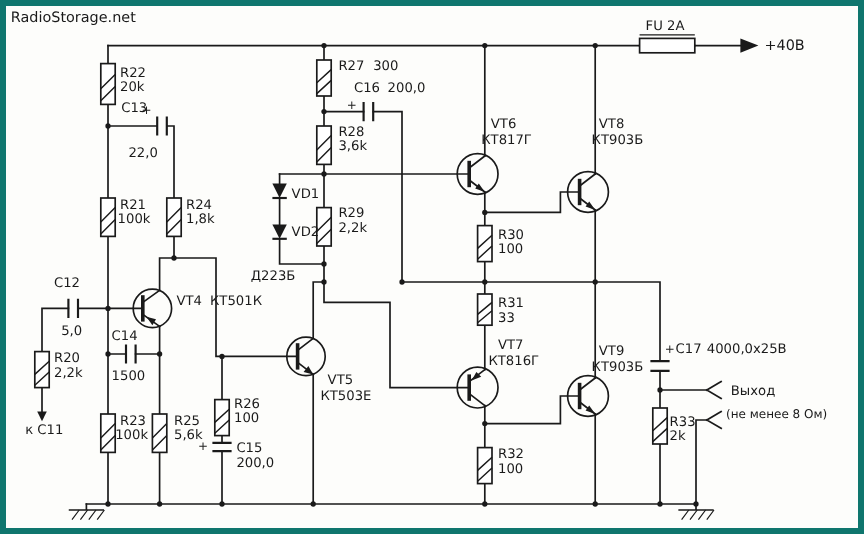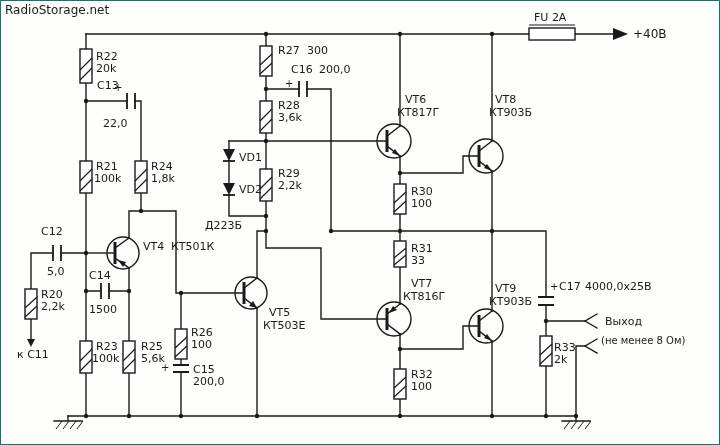--- a/index.html
+++ b/index.html
@@ -1,17 +1,17 @@
 <!DOCTYPE html>
 <html><head>
 <meta charset="utf-8">
 <style>
   html,body{margin:0;padding:0;background:#e8e8e8;}
   .frame{
-    width:720px;height:445px;background:#fdfdfb;border:1px solid #0f766e;
+    width:720px;height:445px;background:#fdfdfb;border:5px solid #0f766e;
     box-sizing:border-box;position:relative;overflow:hidden;
     font-family:"DejaVu Sans",sans-serif;
     text-decoration:underline;
   }
   svg{display:block;}
   svg text{font-family:"DejaVu Sans",sans-serif;font-size:11px;fill:#1a1a1a;}
   .wire{stroke:#1a1a1a;stroke-width:1.4;fill:none;stroke-linecap:square;}
   .thin{stroke:#1a1a1a;stroke-width:1;fill:none;}
   .part rect{fill:#ffffff;stroke:#1a1a1a;stroke-width:1.4;}
   .slash{stroke:#1a1a1a;stroke-width:1.2;fill:none;}

